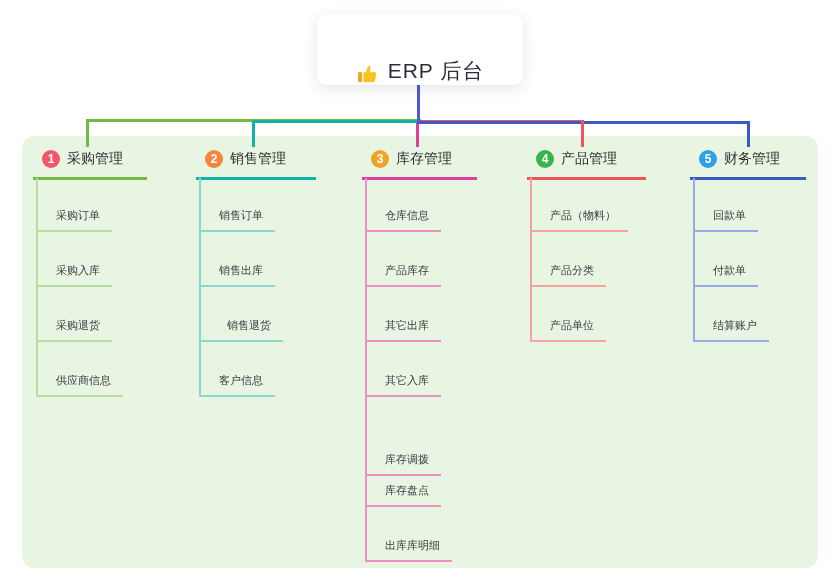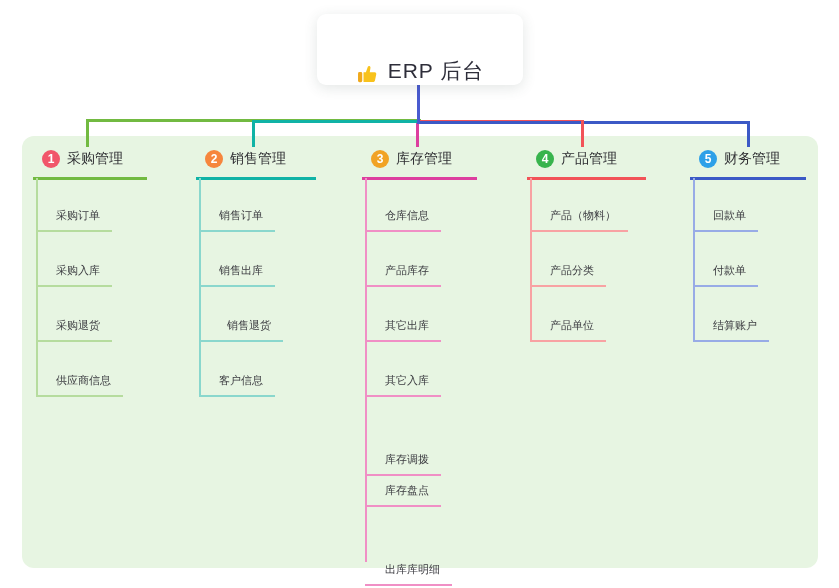--- a/index.html
+++ b/index.html
@@ -93,21 +93,21 @@
         <span class="badge" style="background: rgb(241, 163, 37);">3</span>
         <span class="branch-label">库存管理</span>
       </div>
       <div class="seg" style="left: 365px; top: 178px; width: 2px; height: 384px; background: rgb(240, 143, 197);"></div>
       <div class="child-node" style="left: 365px; top: 202px; border-bottom: 2px solid rgb(240, 143, 197);">仓库信息</div>
       <div class="child-node" style="left: 365px; top: 257px; border-bottom: 2px solid rgb(240, 143, 197);">产品库存</div>
       <div class="child-node" style="left: 365px; top: 312px; border-bottom: 2px solid rgb(240, 143, 197);">其它出库</div>
       <div class="child-node" style="left: 365px; top: 367px; border-bottom: 2px solid rgb(240, 143, 197);">其它入库</div>
       <div class="child-node" style="left: 365px; top: 446px; border-bottom: 2px solid rgb(240, 143, 197);">库存调拨</div>
       <div class="child-node" style="left: 365px; top: 477px; border-bottom: 2px solid rgb(240, 143, 197);">库存盘点</div>
-      <div class="child-node" style="left: 365px; top: 556px; border-bottom: 2px solid rgb(240, 143, 197);">出库库明细</div>
+      <div class="child-node" style="left: 365px; top: 532px; border-bottom: 2px solid rgb(240, 143, 197);">出库库明细</div>
       <div class="branch-header" style="left: 527px; width: 119px; border-bottom: 3px solid rgb(242, 83, 88);">
         <span class="badge" style="background: rgb(56, 180, 77);">4</span>
         <span class="branch-label">产品管理</span>
       </div>
       <div class="seg" style="left: 530px; top: 178px; width: 2px; height: 164px; background: rgb(248, 162, 163);"></div>
       <div class="child-node" style="left: 530px; top: 202px; border-bottom: 2px solid rgb(248, 162, 163);">产品（物料）</div>
       <div class="child-node" style="left: 530px; top: 257px; border-bottom: 2px solid rgb(248, 162, 163);">产品分类</div>
       <div class="child-node" style="left: 530px; top: 312px; border-bottom: 2px solid rgb(248, 162, 163);">产品单位</div>
       <div class="branch-header" style="left: 690px; width: 116px; border-bottom: 3px solid rgb(60, 89, 198);">
         <span class="badge" style="background: rgb(45, 160, 232);">5</span>

